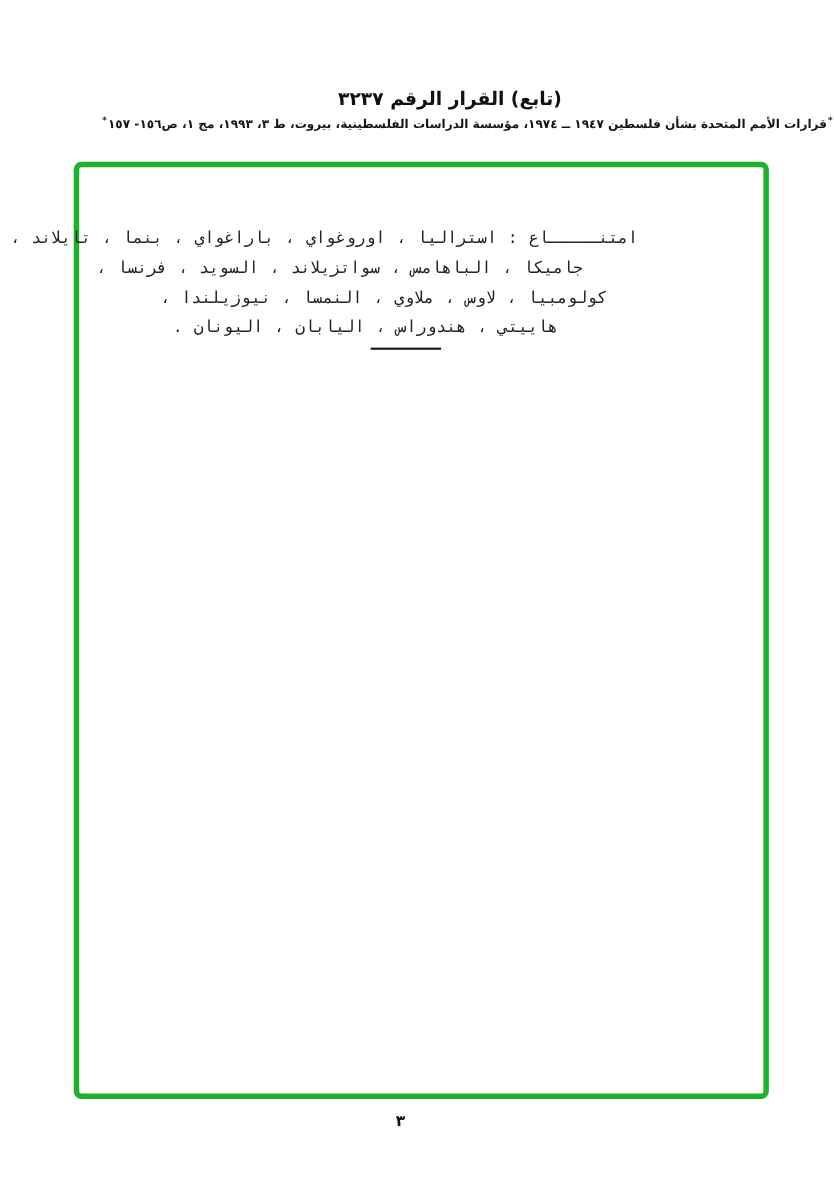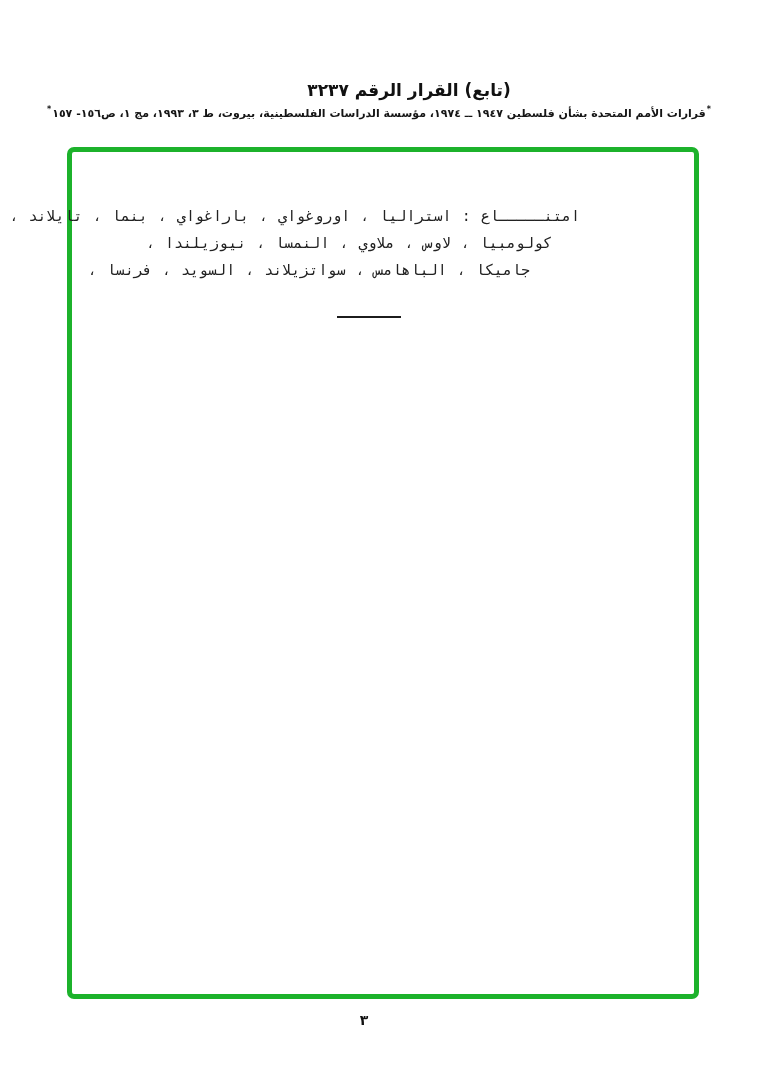--- a/index.html
+++ b/index.html
@@ -24,21 +24,20 @@
     font-size: 17px;
     font-weight: bold;
     color: #111;
     white-space: nowrap;
   }
   .citation-line {
     position: absolute;
     top: 105px;
     left: 0;
     right: 0;
-    text-align: center;
     direction: rtl;
     font-size: 11px;
     font-weight: bold;
     color: #151515;
     white-space: nowrap;
   }
   .citation-line .fn-mark {
     font-size: 8px;
     vertical-align: super;
     padding: 0 1px;
@@ -94,19 +93,20 @@
 
 <div class="page-title" dir="rtl">(تابع) القرار الرقم ٣٢٣٧</div>
 
 <div class="citation-line">
   <span class="fn-mark">*</span><span>قرارات الأمم المتحدة بشأن فلسطين ١٩٤٧ ــ ١٩٧٤، مؤسسة الدراسات الفلسطينية، بيروت، ط ٣، ١٩٩٣، مج ١، ص١٥٦- ١٥٧</span><span class="fn-mark">*</span>
 </div>
 
 <div class="content-box" style="border-color: rgb(28, 178, 43);">
   <div class="abstention-paragraph">
     <div class="pline l1">امتنـــــاع :  استراليا ، اوروغواي ، باراغواي ، بنما ، تايلاند ،</div>
+    <div class="pline l2">جاميكا ، الباهامس ، سواتزيلاند ، السويد ، فرنسا ،</div>
     <div class="pline l3">كولومبيا ، لاوس ، ملاوي ، النمسا ، نيوزيلندا ،</div>
-    <div class="pline l2">جاميكا ، الباهامس ، سواتزيلاند ، السويد ، فرنسا ،</div>
+    <div class="pline l4">هاييتي ، هندوراس ، اليابان ، اليونان .</div>
   </div>
   <div class="separator-rule"></div>
 </div>
 
 <div class="page-number">٣</div>
 
 </body></html>

